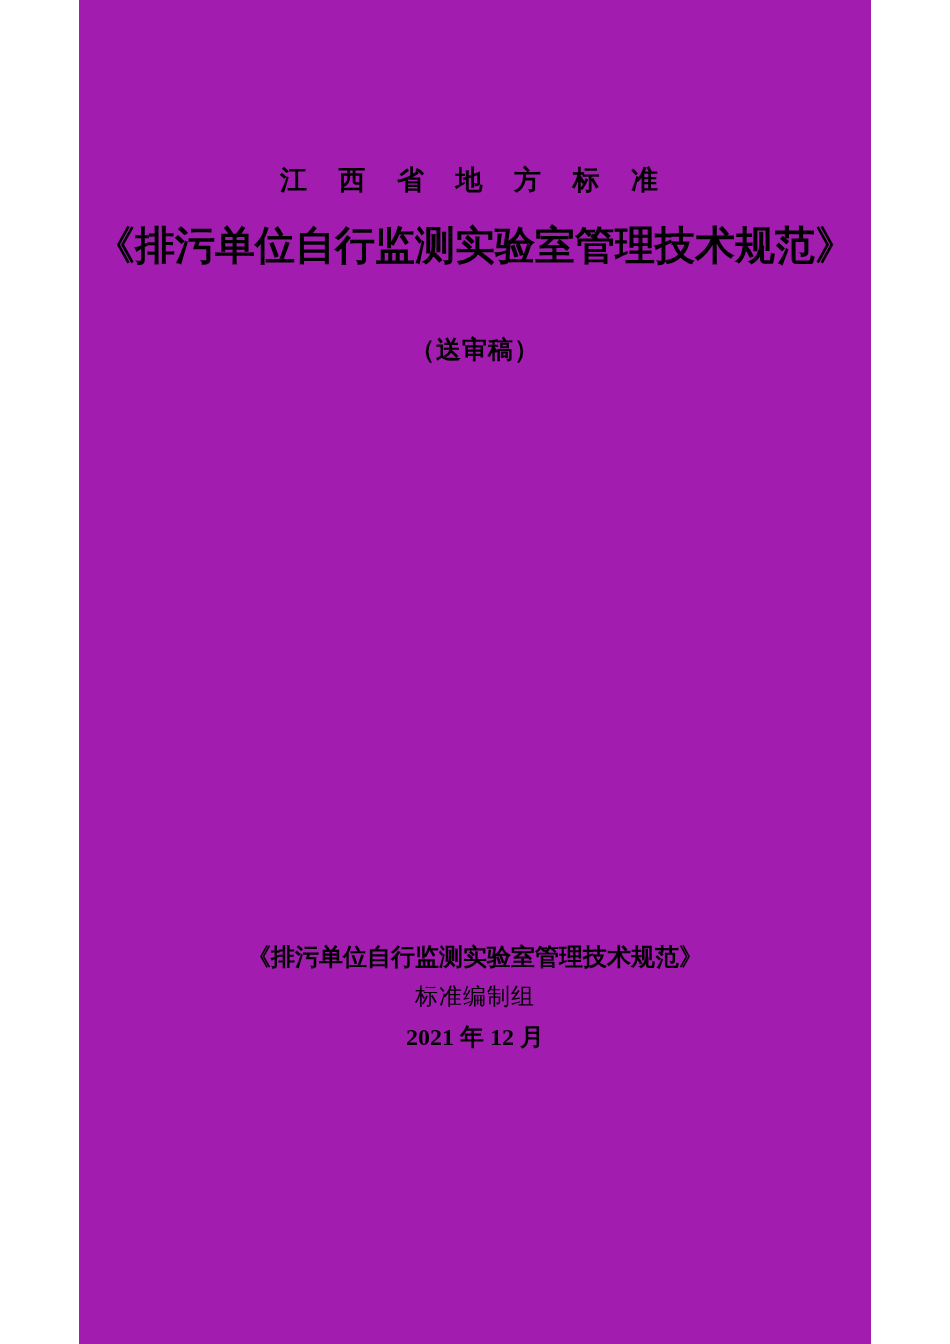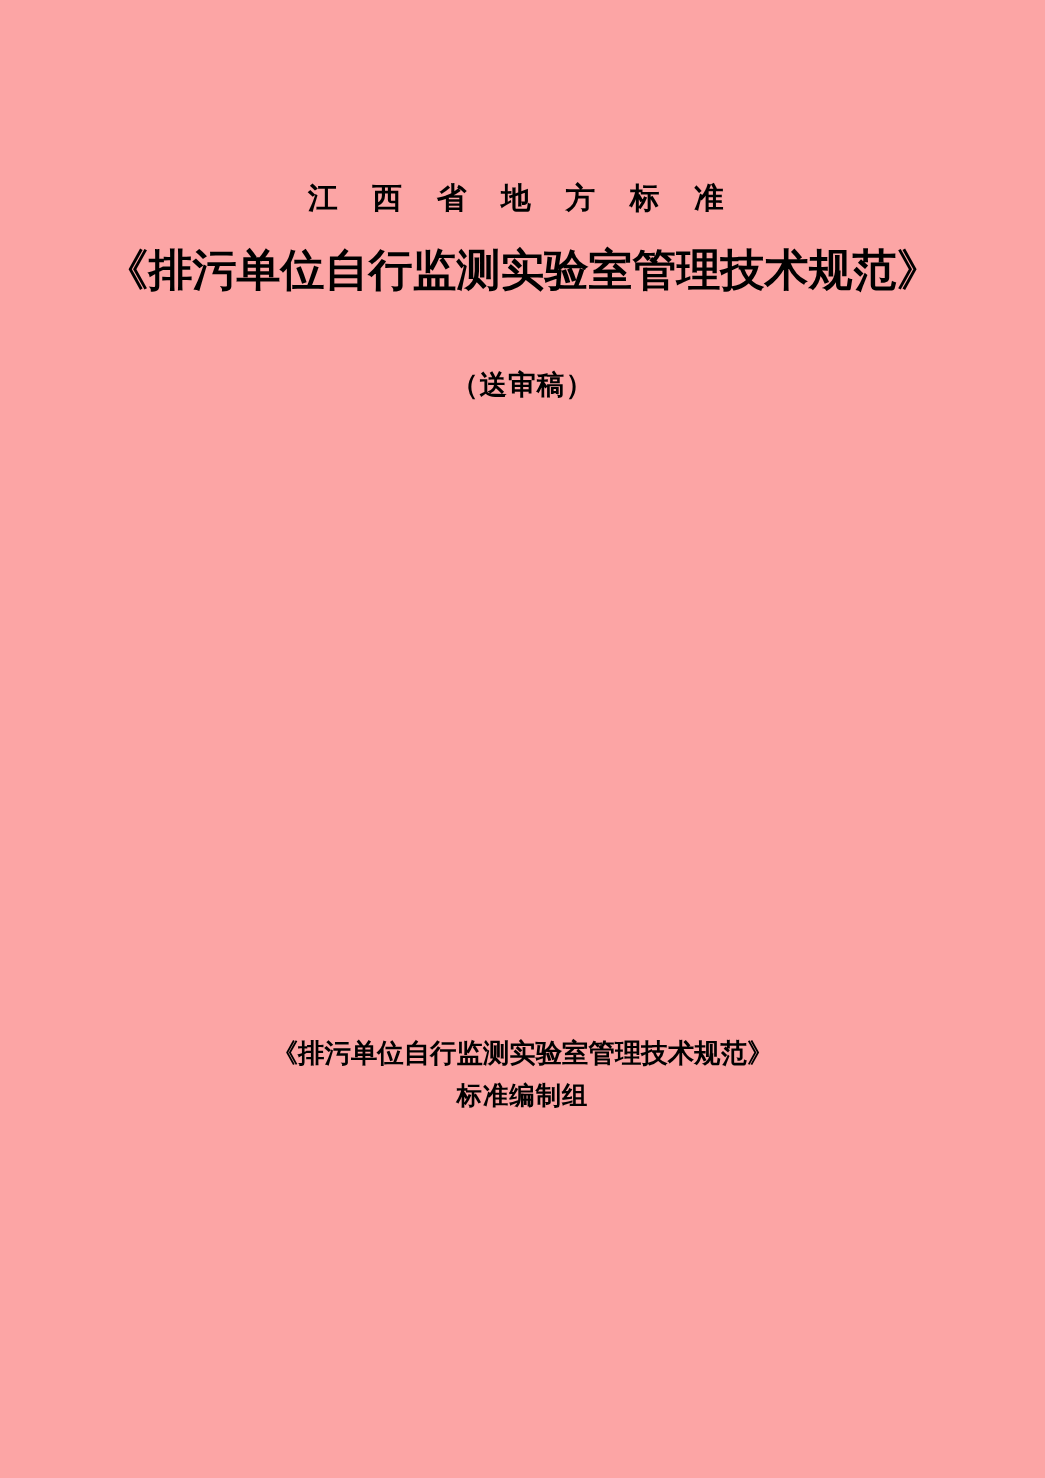--- a/index.html
+++ b/index.html
@@ -2,24 +2,24 @@
 <html><head>
 <meta charset="utf-8">
 <style>
   html, body {
     margin: 0;
     padding: 0;
     background: #ffffff;
   }
   .page {
     position: relative;
-    width: 950px;
+    width: 792px;
     height: 1344px;
     margin: 0 auto;
-    background: #fca5a5;
+    background: #a21caf;
     color: #000000;
     overflow: hidden;
   }
   .line {
     position: absolute;
     left: 0;
     width: 100%;
     text-align: center;
     color: #000000;
     white-space: nowrap;
@@ -55,21 +55,21 @@
   }
   .footer-title {
     top: 941px;
     font-family: "Liberation Serif", serif;
     font-weight: bold;
     font-size: 24px;
   }
   .drafting-group {
     top: 981px;
     font-family: "Liberation Serif", serif;
-    font-weight: bold;
+    font-weight: normal;
     font-size: 23px;
     letter-spacing: 1px;
   }
   .pub-date {
     top: 1021px;
     font-family: "Liberation Serif", serif;
     font-weight: bold;
     font-size: 24px;
   }
 </style>
@@ -81,13 +81,14 @@
 
   <div class="line main-title">《排污单位自行监测实验室管理技术规范》</div>
 
   <div class="line draft-stage">（送审稿）</div>
 
 
   <div class="line footer-title">《排污单位自行监测实验室管理技术规范》</div>
 
   <div class="line drafting-group">标准编制组</div>
 
+  <div class="line pub-date">2021 年 12 月</div>
 </div>
 
 </body></html>

